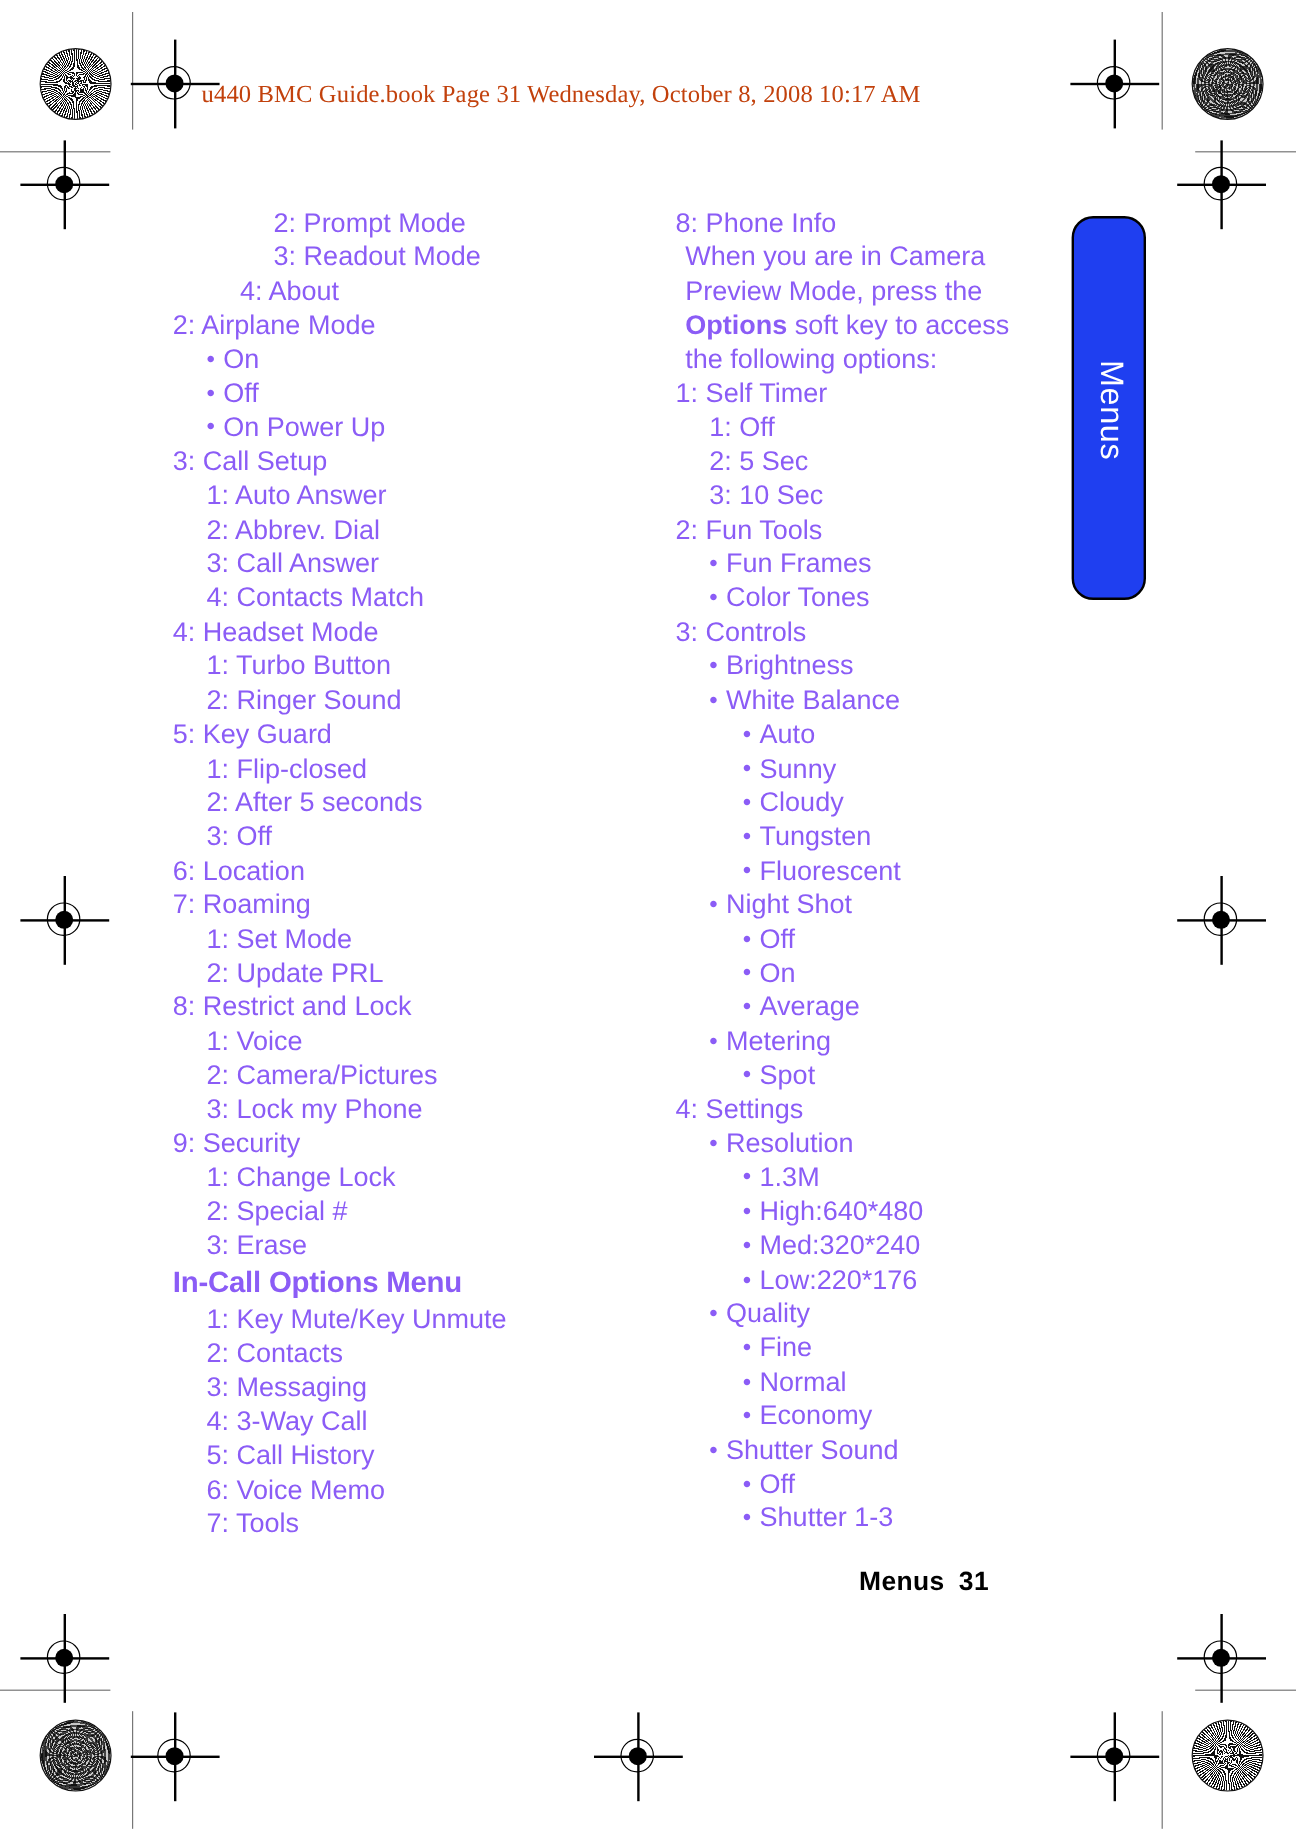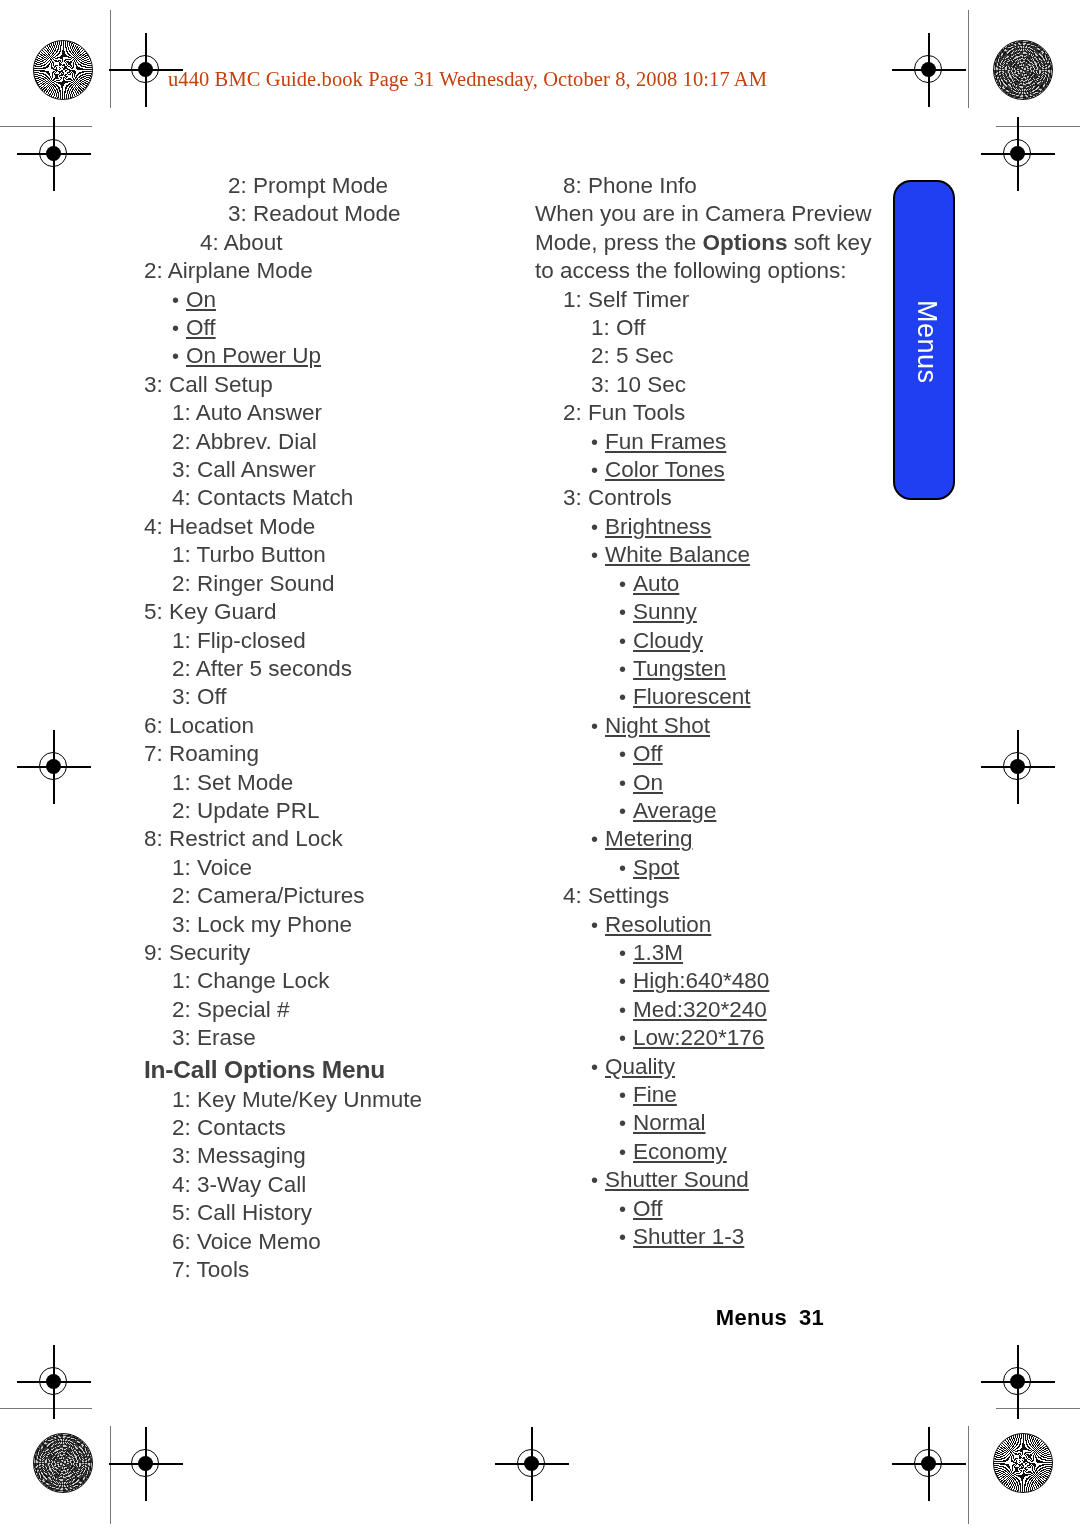--- a/index.html
+++ b/index.html
@@ -78,56 +78,57 @@
     letter-spacing: 0.1px;
     white-space: nowrap;
     color: #c2410c;
   }
 
   
   .col {
     position: absolute;
     font-size: 22.5px;
     line-height: 28.4px;
-    color: #404040;
+    color: #8b5cf6;
   }
   .col-left  { left: 144px; top: 172px; width: 330px; }
   .col-right { left: 535px; top: 172px; width: 340px; }
 
   .line {
     white-space: nowrap;
   }
   
   .lv0 { padding-left: 0px; }
   .lv1 { padding-left: 28px; }
   .lv2 { padding-left: 56px; }
   .lv3 { padding-left: 84px; }
 
   
-  .bul { position: relative; text-decoration: underline; }
+  .bul { position: relative; }
   .bul::before {
     content: "\2022";
     position: absolute;
     margin-left: -14px;
     font-size: 20px;
   }
   .bul.lv1 { padding-left: 42px; }
   .bul.lv2 { padding-left: 70px; }
   .bul.lv3 { padding-left: 98px; }
 
   .heading {
     font-weight: bold;
     font-size: 24.5px;
     line-height: 33px;
     letter-spacing: -0.2px;
     white-space: nowrap;
   }
   .body-para {
     font-size: 22.5px;
     line-height: 28.4px;
+    margin-left: 36px;
   }
   .body-para b { font-weight: bold; }
 
   
   .side-tab {
     position: absolute;
     left: 893px;
     top: 180px;
     width: 62px;
     height: 320px;

